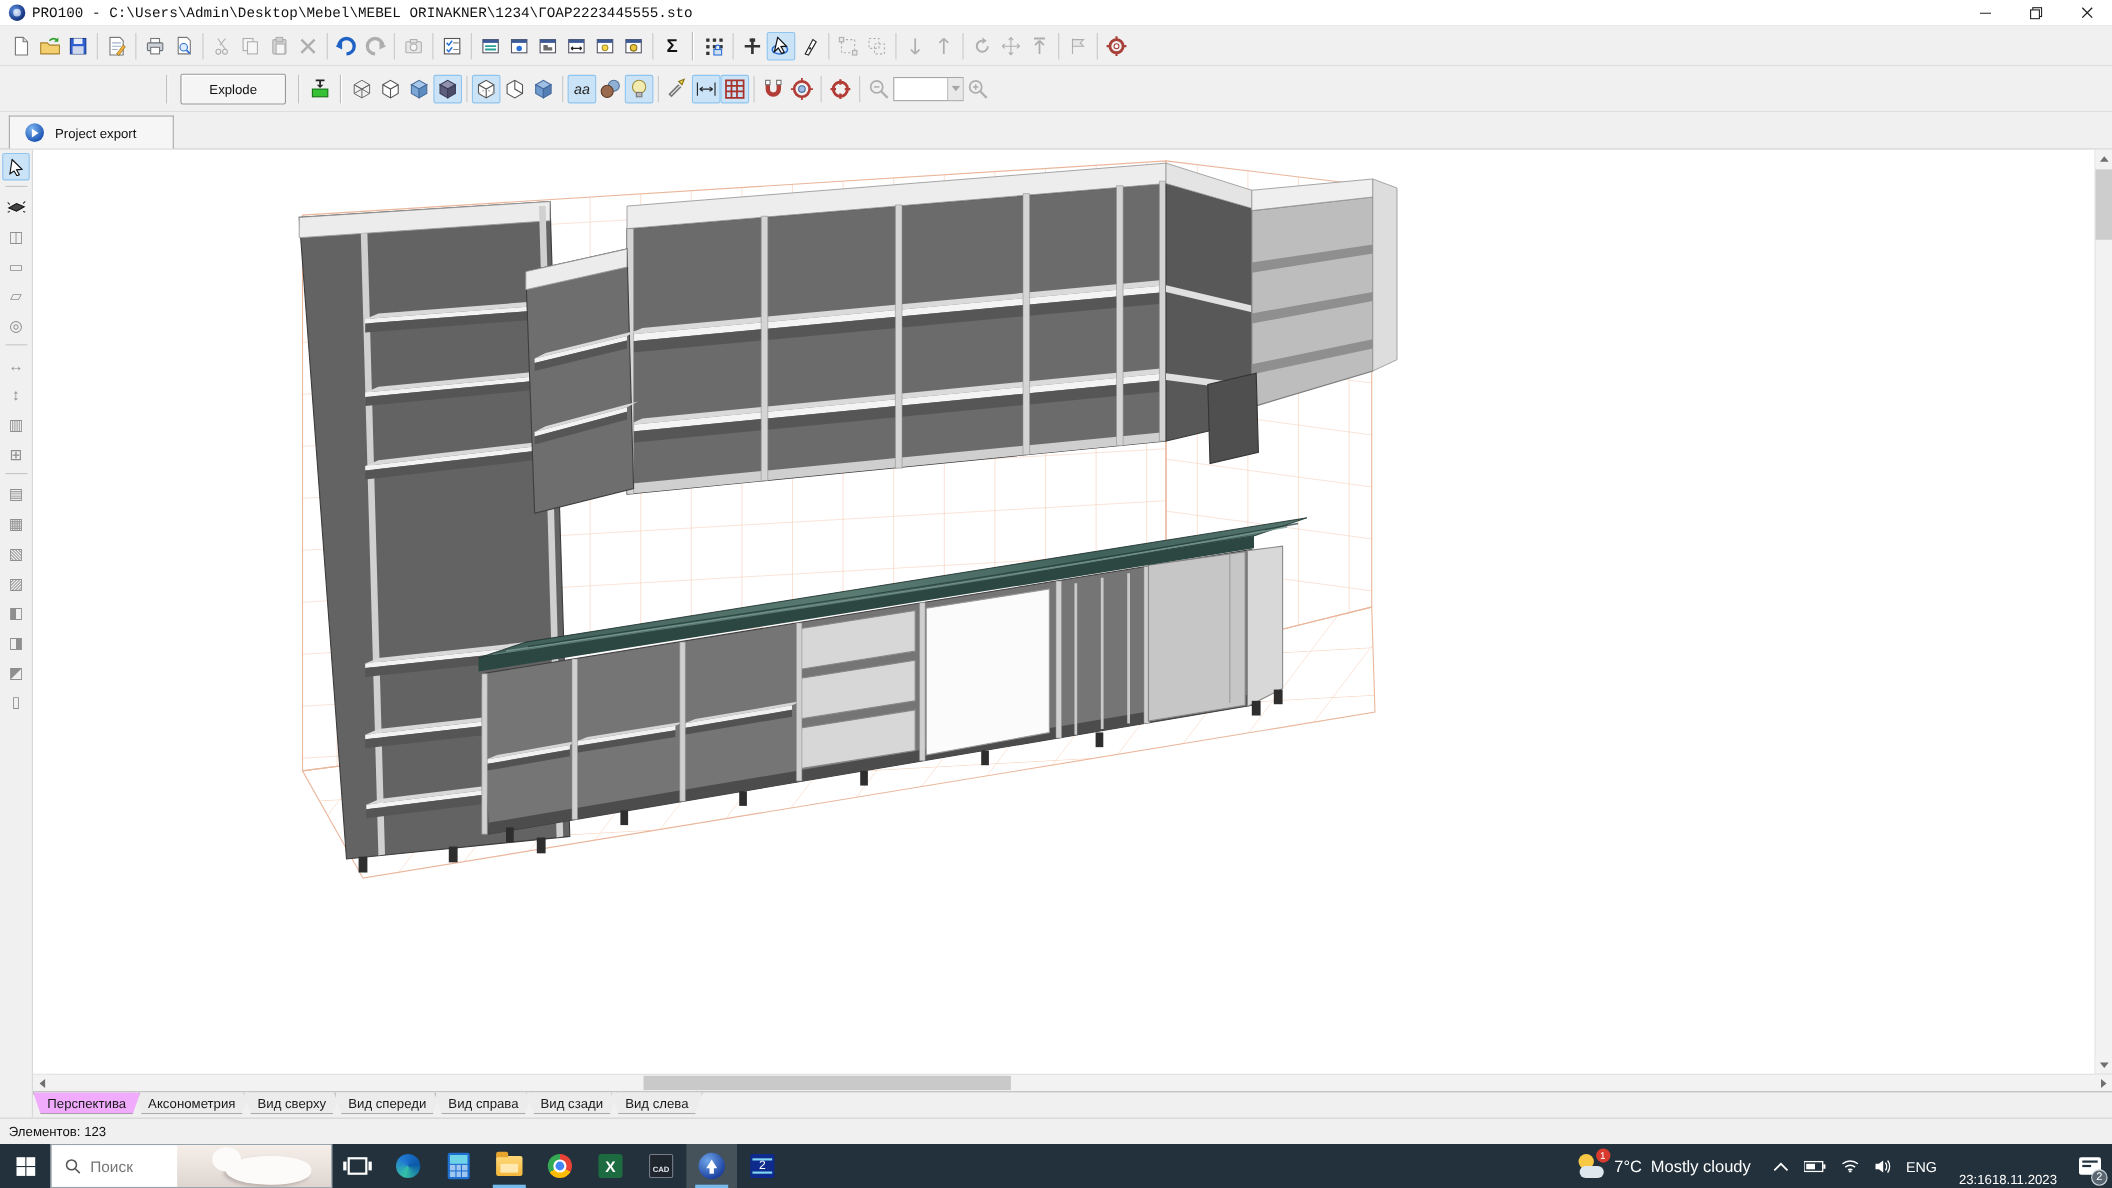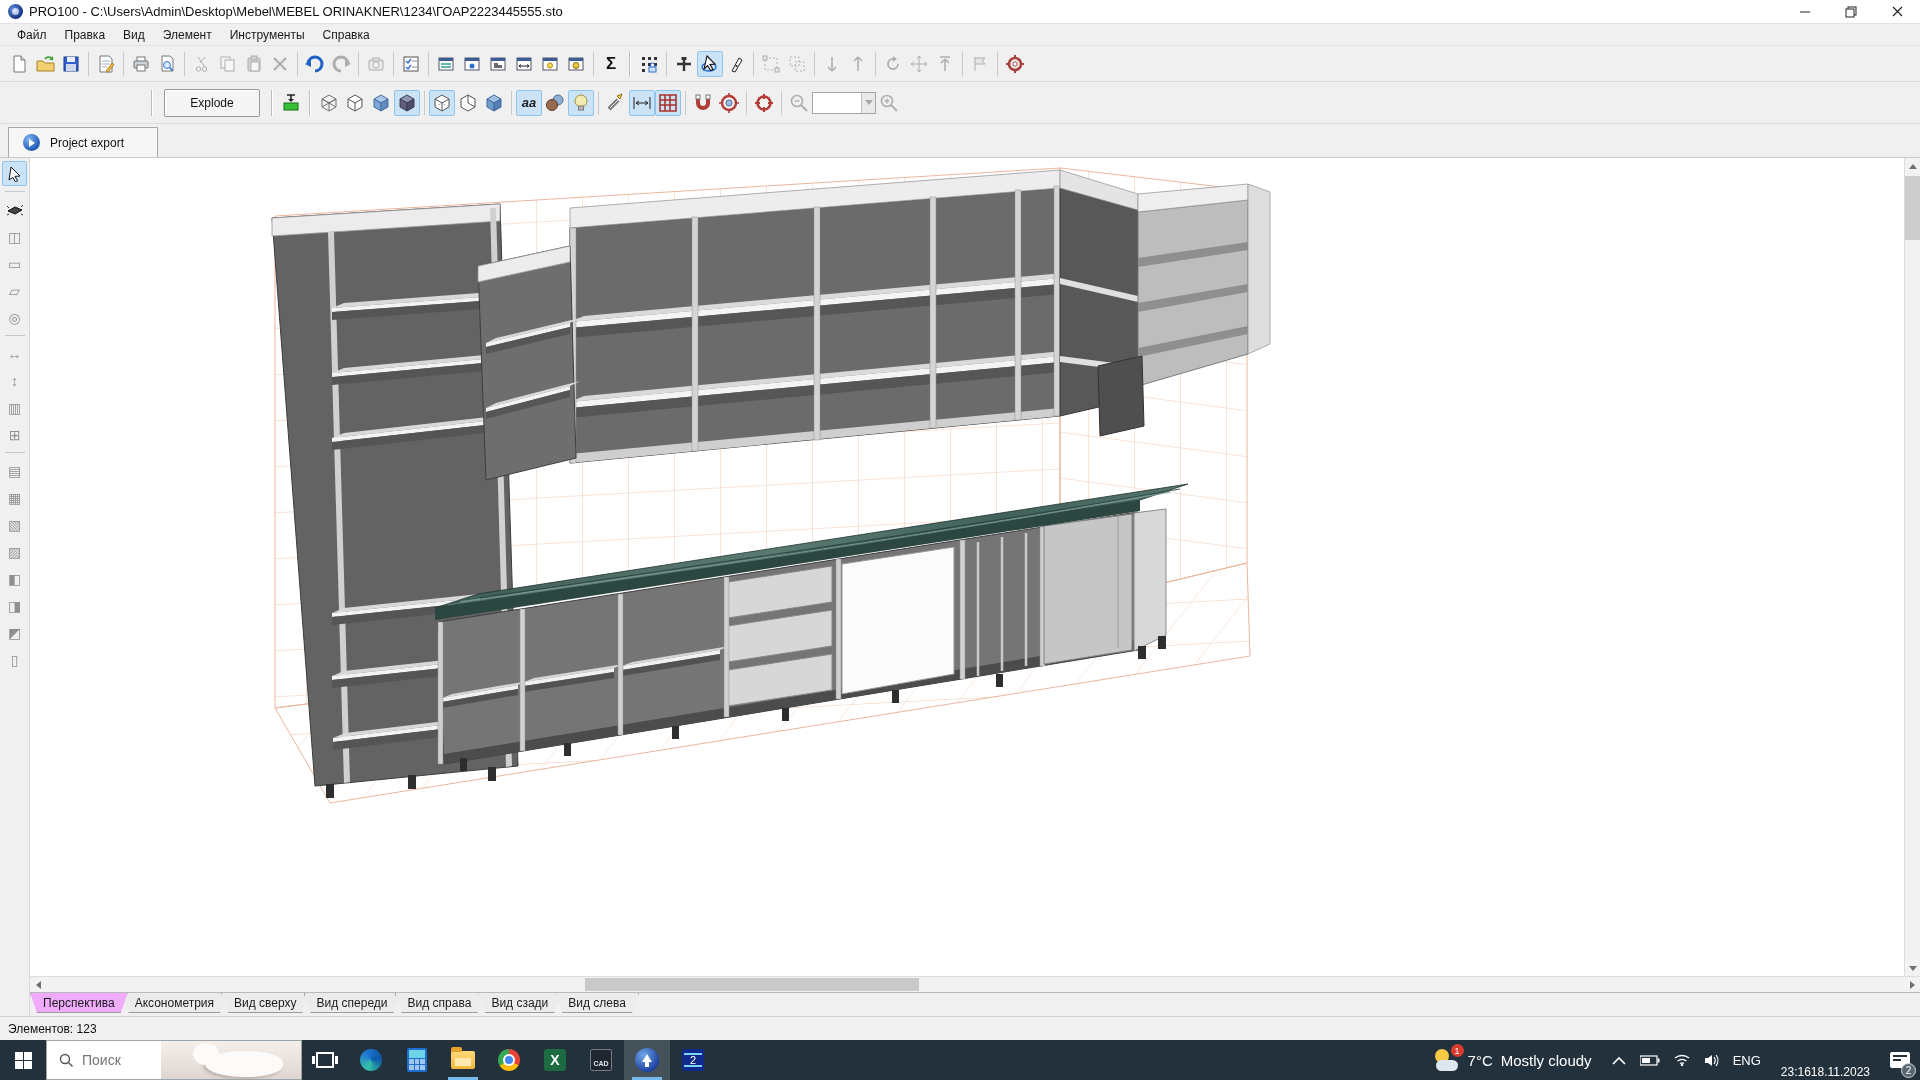--- a/index.html
+++ b/index.html
@@ -5,40 +5,40 @@
   *{margin:0;padding:0;box-sizing:border-box;}
   html,body{width:1920px;height:1080px;overflow:hidden;font-family:"Liberation Sans",sans-serif;}
   .screen{width:1920px;height:1080px;display:flex;flex-direction:column;background:#f0f0f0;}
 
   
   .titlebar{height:24px;background:#fff;display:flex;align-items:center;border-bottom:1px solid #e3e3e3;}
   .appicon{width:15px;height:15px;border-radius:50%;margin:0 6px 0 8px;
     background:radial-gradient(circle at 35% 35%,#5a8fe0,#16337e 70%);position:relative;}
   .appicon::after{content:"";position:absolute;left:4px;top:4px;width:7px;height:7px;border-radius:50%;
     background:radial-gradient(circle at 40% 40%,#fff,#b6c8ee 80%);opacity:.85;}
-  .titletext{font-size:13px;color:#111;white-space:nowrap;}
+  .titletext{font-size:13px;color:#111;white-space:nowrap;font-family:Liberation Mono, monospace;}
   .wincontrols{margin-left:auto;display:flex;height:100%;}
   .winbtn{width:46px;height:100%;display:flex;align-items:center;justify-content:center;color:#222;}
   .winbtn svg{display:block;}
 
   
   .menubar{height:22px;background:#f0f0f0;display:flex;align-items:center;padding-left:8px;gap:0;border-bottom:1px solid #e2e2e2;}
   .menuitem{font-size:12px;color:#1a1a1a;padding:2px 9px;}
 
   
   .toolbar{display:flex;align-items:center;background:#f0f0f0;border-bottom:1px solid #dcdcdc;}
   .tb1{height:36px;padding-left:6px;}
   .tb2{height:42px;padding-left:146px;}
   .tbtn{width:26px;height:26px;display:flex;align-items:center;justify-content:center;border:1px solid transparent;border-radius:2px;flex:0 0 auto;}
   .tbtn.sel{background:#cbe3f7;border-color:#8fc4ee;}
   .tbtn.dis{opacity:.42;filter:grayscale(1);}
   .sep{width:1px;height:24px;background:#c9c9c9;margin:0 4px;flex:0 0 auto;}
   .grip{width:2px;height:26px;border-left:1px solid #bdbdbd;border-right:1px solid #fff;margin:0 5px;flex:0 0 auto;}
   .sigma{font-size:17px;font-weight:bold;color:#111;}
-  .aatxt{font-size:13px;font-weight:bold;color:#222;font-style:italic;}
+  .aatxt{font-size:13px;font-weight:normal;color:#222;font-style:italic;}
   .explode-btn{height:28px;min-width:96px;background:#f5f5f5;border:1px solid #999;border-radius:2px;
     box-shadow:inset 1px 1px 0 #fff;font-size:12px;color:#111;display:flex;align-items:center;justify-content:center;margin:0 6px;}
   .zoombox{width:64px;height:22px;background:#fff;border:1px solid #a5a5a5;display:flex;align-items:center;justify-content:flex-end;}
   .zoombox .drop{width:14px;height:20px;background:#e9e9e9;border-left:1px solid #c0c0c0;display:flex;align-items:center;justify-content:center;}
   .drop svg{opacity:.5;}
 
   
   .tabrow{height:34px;background:#f0f0f0;display:flex;align-items:flex-end;border-bottom:1px solid #c9c9c9;}
   .exporttab{height:30px;min-width:150px;margin-left:8px;background:#f6f6f6;border:1px solid #a8a8a8;border-bottom:none;
     display:flex;align-items:center;gap:10px;padding:2px 14px;font-size:12px;color:#111;}
@@ -152,28 +152,20 @@
           </svg>
         </div>
       <div class="winbtn">
           <svg width="11" height="11">
             <path d="M1 1l9 9M10 1l-9 9" stroke="#222" stroke-width="1.2"></path>
           </svg>
         </div>
     </div>
   </div>
 
-  <div class="menubar">
-    <div class="menuitem">Файл</div>
-    <div class="menuitem">Правка</div>
-    <div class="menuitem">Вид</div>
-    <div class="menuitem">Элемент</div>
-    <div class="menuitem">Инструменты</div>
-    <div class="menuitem">Справка</div>
-  </div>
 
   <div class="toolbar tb1">
     <div class="tbtn">
         <svg width="18" height="18">
           <path d="M4 1h7l4 4v12H4z" fill="#fff" stroke="#777"></path>
           <path d="M11 1v4h4" fill="#ddd" stroke="#777"></path>
         </svg>
       </div>
     <div class="tbtn">
         <svg width="19" height="18">

